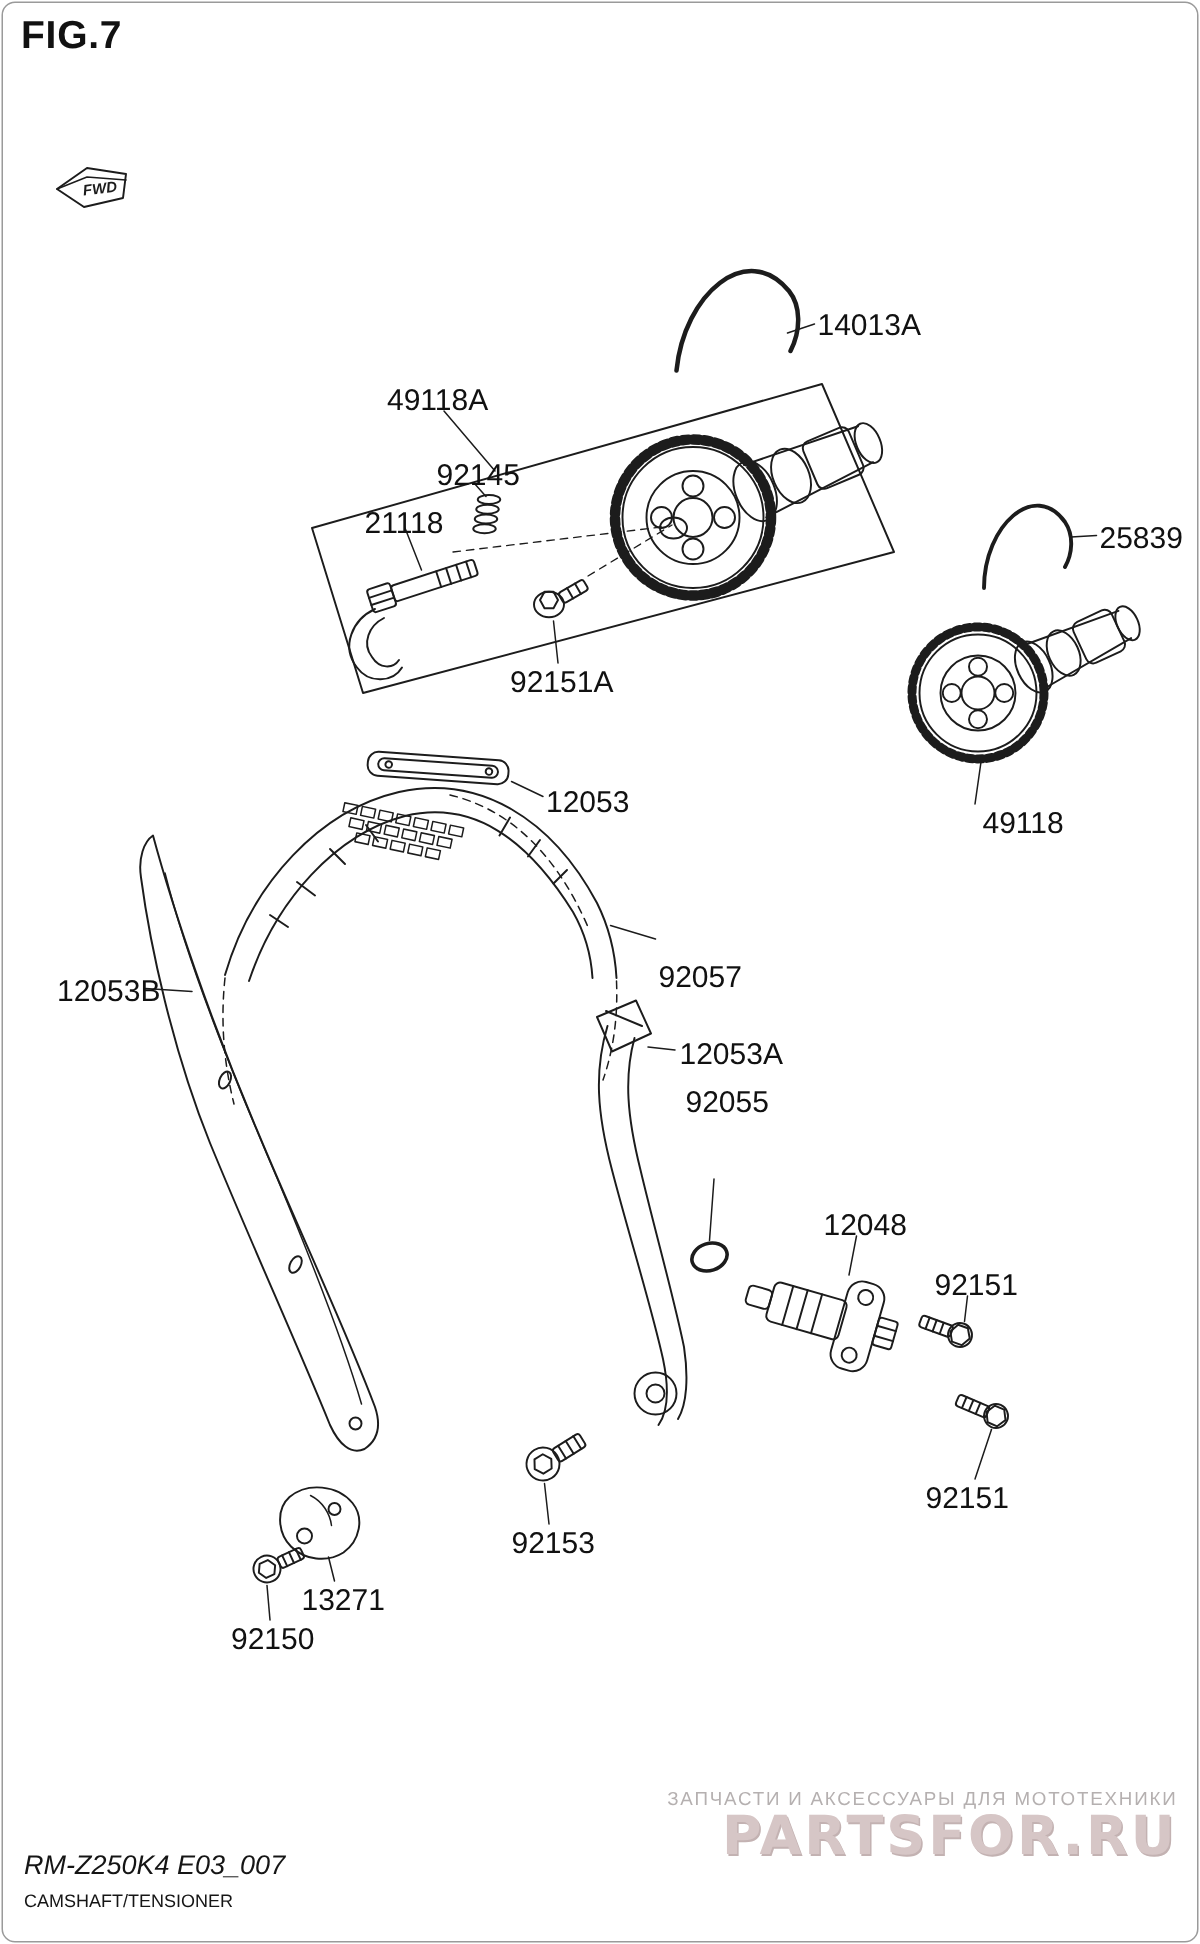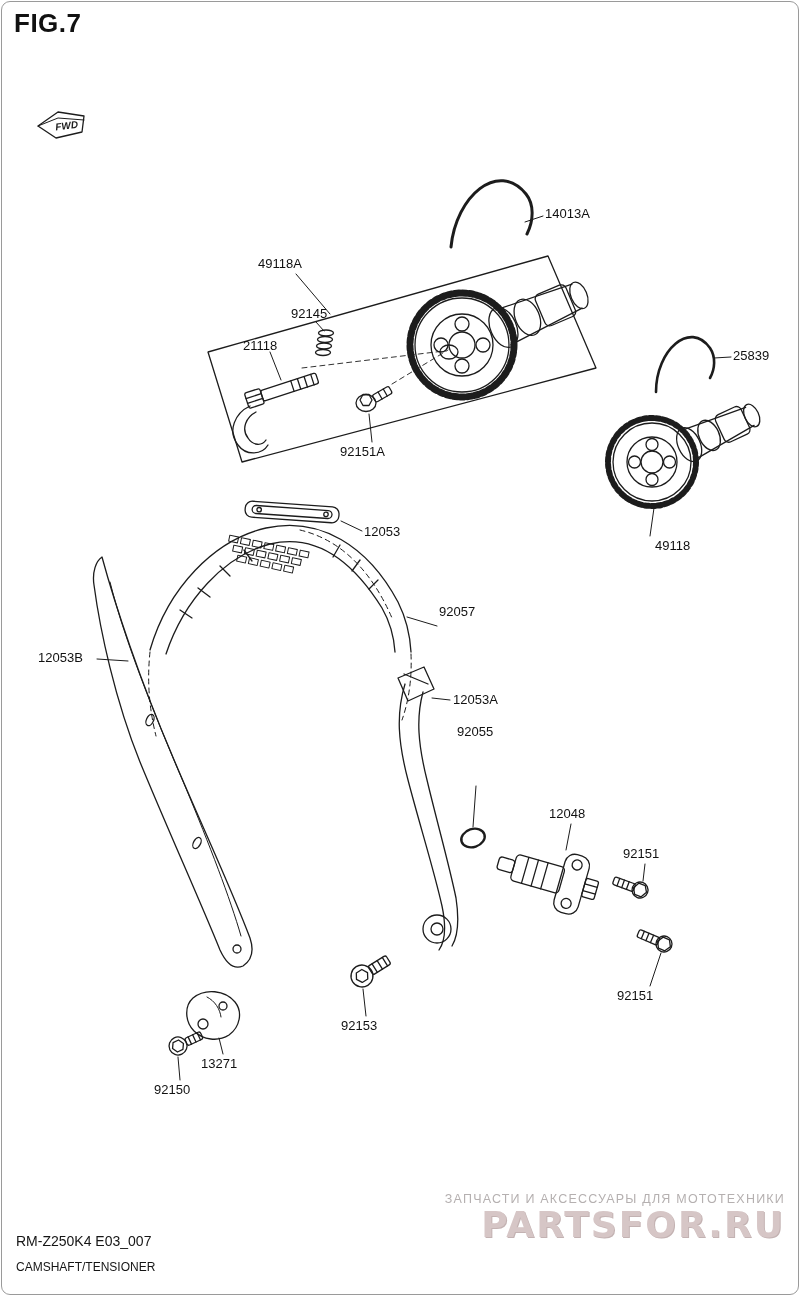--- a/index.html
+++ b/index.html
@@ -17,26 +17,26 @@
     border-radius: 9px;
     pointer-events: none;
   }
   .fig-title {
     position: absolute; left: 14px; top: 8px;
     font-size: 26px; font-weight: bold; color: #111;
     letter-spacing: .5px;
   }
   .part-label {
     position: absolute;
-    font-size: 13px; color: #111;
+    font-size: 20px; color: #111;
     white-space: nowrap;
   }
   .footer-code {
     position: absolute; left: 16px; top: 1233px;
-    font-size: 14px; color: #151515;
+    font-size: 18px; color: #151515; font-style: italic;
   }
   .footer-name {
     position: absolute; left: 16px; top: 1260px;
     font-size: 12px; color: #151515;
   }
   .wm { position: absolute; right: 15px; text-align: right; }
   .wm-tagline {
     top: 1192px;
     font-size: 12.5px; letter-spacing: 1.2px;
     color: #b5b0b0;
@@ -294,21 +294,21 @@
   </svg>
 
   <div class="part-label" style="left:545px;top:206px">14013A</div>
   <div class="part-label" style="left:258px;top:256px">49118A</div>
   <div class="part-label" style="left:291px;top:306px">92145</div>
   <div class="part-label" style="left:243px;top:338px">21118</div>
   <div class="part-label" style="left:340px;top:444px">92151A</div>
   <div class="part-label" style="left:733px;top:348px">25839</div>
   <div class="part-label" style="left:655px;top:538px">49118</div>
   <div class="part-label" style="left:364px;top:524px">12053</div>
-  <div class="part-label" style="left:439px;top:604px">92057</div>
+  <div class="part-label" style="left:439px;top:641px">92057</div>
   <div class="part-label" style="left:38px;top:650px">12053B</div>
   <div class="part-label" style="left:453px;top:692px">12053A</div>
   <div class="part-label" style="left:457px;top:724px">92055</div>
   <div class="part-label" style="left:549px;top:806px">12048</div>
   <div class="part-label" style="left:623px;top:846px">92151</div>
   <div class="part-label" style="left:617px;top:988px">92151</div>
   <div class="part-label" style="left:341px;top:1018px">92153</div>
   <div class="part-label" style="left:201px;top:1056px">13271</div>
   <div class="part-label" style="left:154px;top:1082px">92150</div>
 

